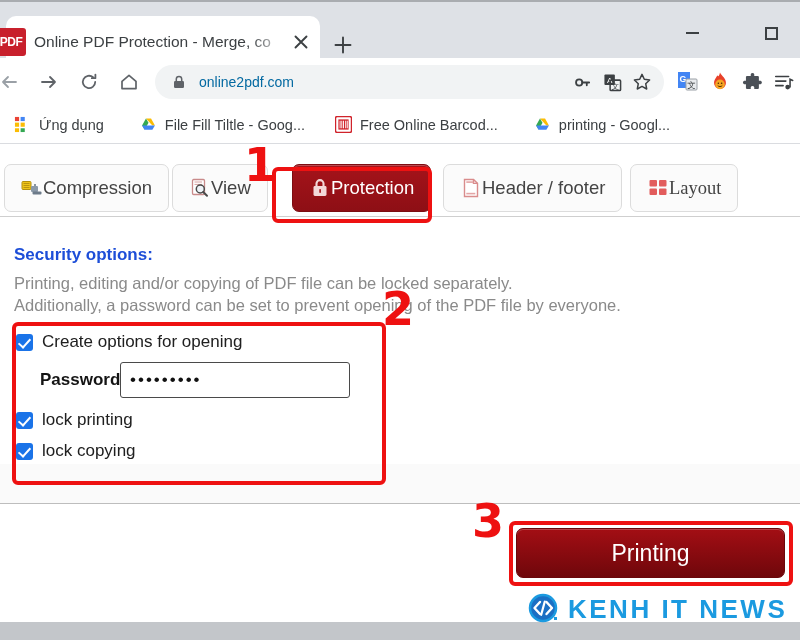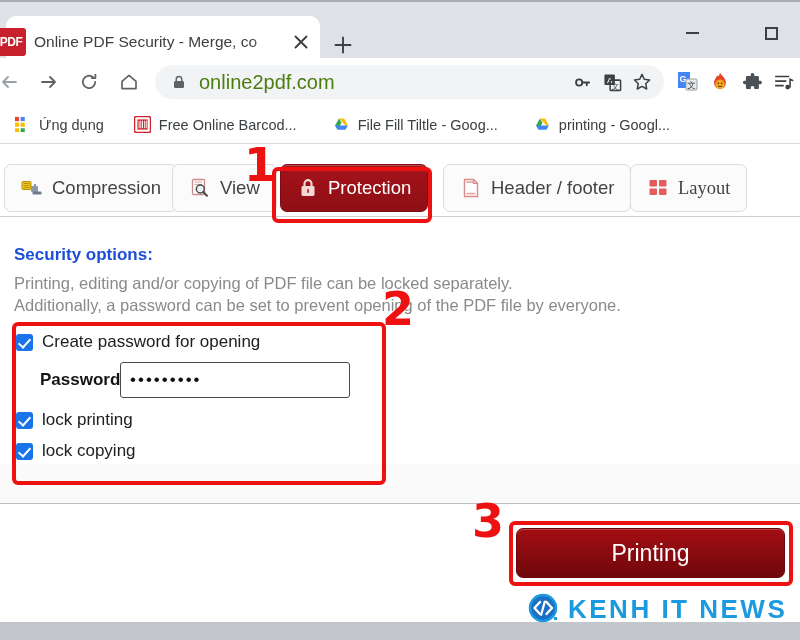--- a/index.html
+++ b/index.html
@@ -79,21 +79,21 @@
   .nav-btn.back { margin-left: -8px; color: #9aa0a6; }
   .nav-btn.fwd { color: #5f6368; }
 
   .omnibox {
     flex: 1; height: 34px; margin: 0 8px 0 6px;
     background: #f1f3f4; border-radius: 17px;
     display: flex; align-items: center; padding: 0 8px 0 16px;
     cursor: text;
   }
   .omni-lock { width: 16px; height: 16px; margin-right: 12px; flex: none; }
-  .omni-url { flex: 1; font-size: 20px; color: #4d7c0f; white-space: nowrap; }
+  .omni-url { flex: 1; font-size: 14px; color: #0369a1; white-space: nowrap; }
   .omni-action {
     width: 28px; height: 28px; margin-left: 2px; flex: none;
     display: flex; align-items: center; justify-content: center;
     color: #5f6368; cursor: pointer;
   }
   .ext-icon {
     width: 30px; height: 30px; flex: none;
     display: flex; align-items: center; justify-content: center;
     cursor: pointer; margin: 0 1px;
   }
@@ -117,21 +117,21 @@
     background: #ffffff; overflow: hidden;
   }
   .page-inner { position: relative; width: 800px; height: 478px; }
 
   .opt-tabs {
     position: absolute; left: 0; top: 20px; width: 800px; height: 53px;
     border-bottom: 1px solid #cfcfcf;
   }
   .otab {
     position: absolute; top: 0; height: 48px;
-    display: flex; align-items: center; gap: 9px;
+    display: flex; align-items: center; 
     padding: 0 16px;
     border: 1px solid #dcdcdc; border-radius: 7px;
     background: #fbfbfb; color: #444;
     font-size: 18.5px; cursor: pointer;
   }
   .otab.active {
     background: linear-gradient(#a5131a, #8e0f15);
     border-color: #7d0d12; color: #ffffff;
     box-shadow: inset 0 1px 0 rgba(255,255,255,.25);
   }
@@ -230,21 +230,21 @@
 <div id="app">
 
   <div class="side-edge-l"></div>
   <div class="side-edge-r"></div>
 
   <div class="chrome-top">
     <div class="tabstrip">
 
       <div class="browser-tab">
         <div class="tab-favicon">PDF</div>
-        <div class="tab-title">Online PDF Security - Merge, co</div>
+        <div class="tab-title">Online PDF Protection - Merge, co</div>
         <div class="tab-close">
           <svg width="14" height="14" viewBox="0 0 14 14" aria-hidden="true">
             <path d="M1.5 1.5 L12.5 12.5 M12.5 1.5 L1.5 12.5" stroke="#3c4043" stroke-width="1.9" stroke-linecap="round"></path>
           </svg>
         </div>
       </div>
 
       <div class="new-tab">
         <svg width="20" height="20" viewBox="0 0 20 20" aria-hidden="true">
           <path d="M10 2.5 V17.5 M2.5 10 H17.5" stroke="#3c4043" stroke-width="1.9" stroke-linecap="round"></path>
@@ -364,40 +364,40 @@
           <rect x="7" y="1" width="4.4" height="4.4" fill="#4285f4"></rect>
           <rect x="1" y="7" width="4.4" height="4.4" fill="#fbbc04"></rect>
           <rect x="7" y="7" width="4.4" height="4.4" fill="#fbbc04"></rect>
           <rect x="1" y="13" width="4.4" height="4" fill="#fbbc04"></rect>
           <rect x="7" y="13" width="4.4" height="4" fill="#34a853"></rect>
         </svg>
       </span>
       <span>Ứng dụng</span>
     </div>
 
+    <div class="bm" style="margin-left:18px;">
+      <span class="bm-ico">
+        <svg width="17" height="17" viewBox="0 0 18 18" aria-hidden="true">
+          <path d="M6.3 2.6 L11.7 2.6 L15.8 10 L13.1 10 Z" fill="#fbbc04"></path>
+          <path d="M6.3 2.6 L2.2 10 L4.9 14.5 L9 7.1 Z" fill="#34a853"></path>
+          <path d="M2.2 10 L15.8 10 L13.1 14.5 L4.9 14.5 Z" fill="#4285f4"></path>
+        </svg>
+      </span>
+      <span>File Fill Tiltle - Goog...</span>
+    </div>
+
     <div class="bm" style="margin-left:12px;">
       <span class="bm-ico">
         <svg width="17" height="17" viewBox="0 0 18 18" aria-hidden="true">
           <rect x="0.5" y="0.5" width="17" height="17" rx="2" fill="#fff" stroke="#d0232b" stroke-width="1.6"></rect>
           <rect x="3.6" y="3.6" width="10.8" height="10.8" fill="#d0232b"></rect>
           <path d="M5.4 5 V13 M7.2 5 V13 M9 5 V13 M11.3 5 V13 M13 5 V13" stroke="#fff" stroke-width="1"></path>
         </svg>
       </span>
       <span>Free Online Barcod...</span>
-    </div>
-
-    <div class="bm" style="margin-left:18px;">
-      <span class="bm-ico">
-        <svg width="17" height="17" viewBox="0 0 18 18" aria-hidden="true">
-          <path d="M6.3 2.6 L11.7 2.6 L15.8 10 L13.1 10 Z" fill="#fbbc04"></path>
-          <path d="M6.3 2.6 L2.2 10 L4.9 14.5 L9 7.1 Z" fill="#34a853"></path>
-          <path d="M2.2 10 L15.8 10 L13.1 14.5 L4.9 14.5 Z" fill="#4285f4"></path>
-        </svg>
-      </span>
-      <span>File Fill Tiltle - Goog...</span>
     </div>
 
     <div class="bm" style="margin-left:18px;">
       <span class="bm-ico">
         <svg width="17" height="17" viewBox="0 0 18 18" aria-hidden="true">
           <path d="M6.3 2.6 L11.7 2.6 L15.8 10 L13.1 10 Z" fill="#fbbc04"></path>
           <path d="M6.3 2.6 L2.2 10 L4.9 14.5 L9 7.1 Z" fill="#34a853"></path>
           <path d="M2.2 10 L15.8 10 L13.1 14.5 L4.9 14.5 Z" fill="#4285f4"></path>
         </svg>
       </span>
@@ -428,21 +428,21 @@
             <svg width="22" height="22" viewBox="0 0 22 22" aria-hidden="true">
               <rect x="3.5" y="2.5" width="12" height="15" rx="1.2" fill="#fff" stroke="#c98b8b" stroke-width="1.3"></rect>
               <path d="M5.5 5 H13 M5.5 7.4 H13" stroke="#d6a0a0" stroke-width="1"></path>
               <circle cx="11.3" cy="12" r="4" fill="#eef3f8" stroke="#4a4a4a" stroke-width="1.5"></circle>
               <path d="M14.2 15 L18 18.8" stroke="#4a4a4a" stroke-width="2" stroke-linecap="round"></path>
             </svg>
           </span>
           <span>View</span>
         </div>
 
-        <div class="otab active" style="left:280px;align-items:center;">
+        <div class="otab active" style="left:292px;align-items:center;">
           <span class="otab-ico">
             <svg width="22" height="22" viewBox="0 0 22 22" aria-hidden="true">
               <rect x="4.5" y="9" width="13" height="10" rx="1.4" fill="#f3d8d8"></rect>
               <path d="M7.5 9 V6.6 a3.5 3.5 0 0 1 7 0 V9" stroke="#f3d8d8" stroke-width="2.1" fill="none"></path>
               <rect x="10.3" y="12" width="1.6" height="4" rx="0.8" fill="#a5131a"></rect>
             </svg>
           </span>
           <span>Protection</span>
         </div>
 
@@ -475,21 +475,21 @@
 
       <div class="sec-desc">
         <div>Printing, editing and/or copying of PDF file can be locked separately.</div>
         <div>Additionally, a password can be set to prevent opening of the PDF file by everyone.</div>
       </div>
 
       <div class="opt-box">
 
         <div class="opt-row">
           <span class="cbx"></span>
-          <span class="opt-label">Create password for opening</span>
+          <span class="opt-label">Create options for opening</span>
         </div>
 
         <div class="pw-row">
           <span class="pw-label">Password:</span>
           <span class="pw-input" placeholder="">•••••••••</span>
         </div>
 
         <div class="opt-row">
           <span class="cbx"></span>
           <span class="opt-label">lock printing</span>

